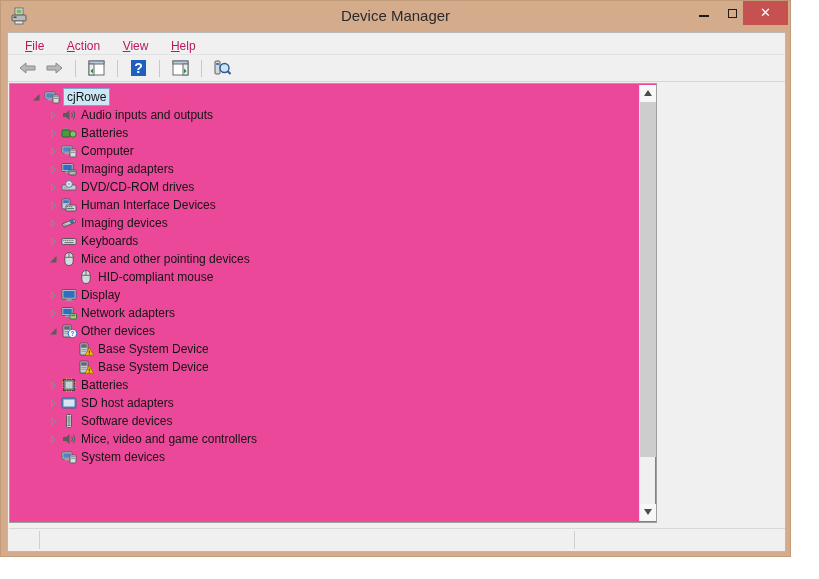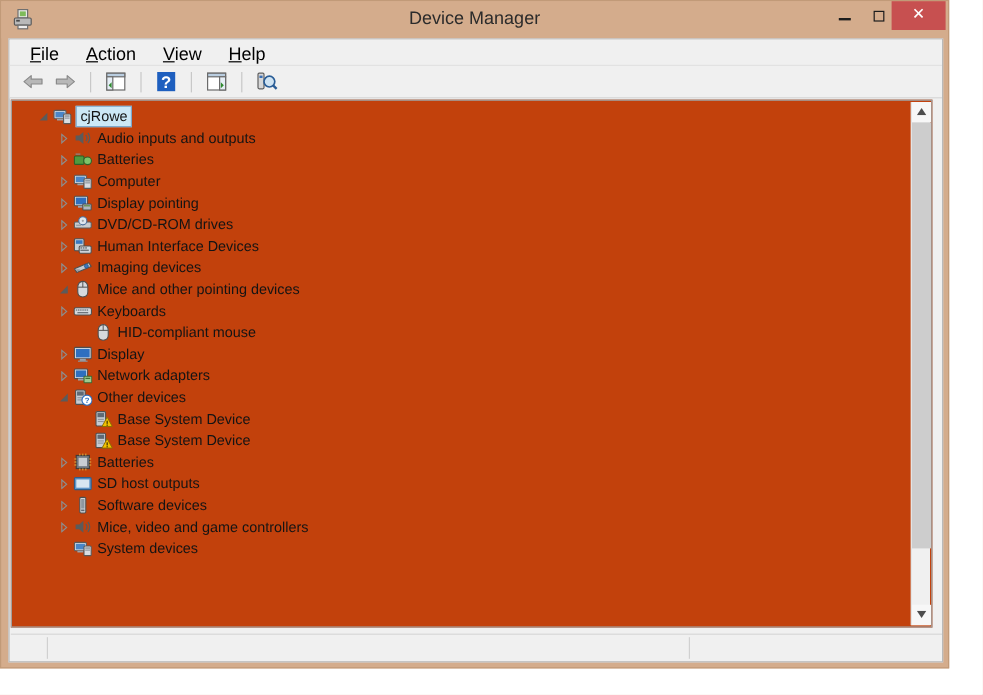--- a/index.html
+++ b/index.html
@@ -98,22 +98,22 @@
   #menubar {
     position: relative;
     height: 22px;
     background: #f0f0f0;
     border-bottom: 1px solid #e2e2e2;
     padding-left: 8px;
     box-sizing: border-box;
   }
   .menu-item {
     display: inline-block;
-    font-size: 15px;
-    color: #000000;
+    font-size: 12px;
+    color: #be185d;
     padding: 4px 9px 0 9px;
     line-height: 18px;
     cursor: default;
   }
   .menu-item u { text-decoration: underline; }
 
   
   #toolbar {
     position: relative;
     height: 27px;
@@ -136,23 +136,23 @@
     vertical-align: top;
     width: 1px; height: 17px;
     margin: 5px 5px 0 5px;
     background: #c8c8c8;
   }
 
   
   #treepane {
     position: absolute;
     left: 1px; top: 50px;
-    width: 768px;
+    width: 648px;
     height: 440px;
-    background: #c2410c;
+    background: #ec4899;
     border: 1px solid #a0a0a0;
     box-sizing: border-box;
     overflow: hidden;
   }
   #treeinner {
     position: absolute;
     left: 0; top: 4px;
     right: 17px;
     bottom: 0;
     overflow: hidden;
@@ -416,21 +416,21 @@
                 <path d="M2.5 1 L6.5 4.5 L2.5 8 Z" fill="none" stroke="#8d8d8d" stroke-width="1"></path>
               </svg>
             </span>
             <span class="ticon"><svg width="16" height="16" viewBox="0 0 16 16">
                 <rect x="1" y="2.5" width="11" height="8" rx="0.8" fill="#cfd6dd" stroke="#4f4f4f" stroke-width="0.9"></rect>
                 <rect x="2.2" y="3.7" width="8.6" height="5.6" fill="#2f6fbf"></rect>
                 <rect x="4" y="10.5" width="5" height="1.6" fill="#9aa2aa"></rect>
                 <rect x="8" y="9" width="7" height="5" rx="0.6" fill="#aeb6bd" stroke="#4f4f4f" stroke-width="0.9"></rect>
                 <rect x="9" y="10" width="5" height="1" fill="#5f8f3f"></rect>
               </svg></span>
-            <span class="tlabel">Display pointing</span>
+            <span class="tlabel">Imaging adapters</span>
           </div>
           <div class="row d1">
             <span class="twisty">
               <svg width="9" height="9" viewBox="0 0 9 9">
                 <path d="M2.5 1 L6.5 4.5 L2.5 8 Z" fill="none" stroke="#8d8d8d" stroke-width="1"></path>
               </svg>
             </span>
             <span class="ticon"><svg width="16" height="16" viewBox="0 0 16 16">
                 <rect x="1" y="6" width="14" height="5" rx="1" fill="#c8ccd0" stroke="#5d5d5d" stroke-width="0.9"></rect>
                 <circle cx="8" cy="5" r="3.4" fill="#dfe6ee" stroke="#4a6e9a" stroke-width="0.9"></circle>
@@ -461,51 +461,51 @@
               <svg width="9" height="9" viewBox="0 0 9 9">
                 <path d="M2.5 1 L6.5 4.5 L2.5 8 Z" fill="none" stroke="#8d8d8d" stroke-width="1"></path>
               </svg>
             </span>
             <span class="ticon"><svg width="16" height="16" viewBox="0 0 16 16">
                 <path d="M1 9 L13 4 L15 7 L3 12 Z" fill="#c2c8cf" stroke="#4f4f4f" stroke-width="0.9" stroke-linejoin="round"></path>
                 <circle cx="11" cy="6.8" r="1.6" fill="#3a78c0" stroke="#2a5a92" stroke-width="0.7"></circle>
                 <rect x="2.5" y="9.5" width="3" height="1.2" fill="#8d939a"></rect>
               </svg></span>
             <span class="tlabel">Imaging devices</span>
-          </div>
-          <div class="row d1">
-            <span class="twisty">
-              <svg width="9" height="9" viewBox="0 0 9 9">
-                <path d="M1 7.5 L7.5 1 L7.5 7.5 Z" fill="#5b5b5b"></path>
-              </svg>
-            </span>
-            <span class="ticon"><svg width="16" height="16" viewBox="0 0 16 16">
-                <path d="M8 1.5 C5.2 1.5 3.8 3.6 3.8 6.6 L3.8 10.2 C3.8 13 5.6 14.5 8 14.5 C10.4 14.5 12.2 13 12.2 10.2 L12.2 6.6 C12.2 3.6 10.8 1.5 8 1.5 Z" fill="#d6dade" stroke="#4f4f4f" stroke-width="0.9"></path>
-                <line x1="8" y1="2" x2="8" y2="6.3" stroke="#4f4f4f" stroke-width="0.8"></line>
-                <line x1="3.9" y1="6.3" x2="12.1" y2="6.3" stroke="#4f4f4f" stroke-width="0.8"></line>
-              </svg></span>
-            <span class="tlabel">Mice and other pointing devices</span>
           </div>
           <div class="row d1">
             <span class="twisty">
               <svg width="9" height="9" viewBox="0 0 9 9">
                 <path d="M2.5 1 L6.5 4.5 L2.5 8 Z" fill="none" stroke="#8d8d8d" stroke-width="1"></path>
               </svg>
             </span>
             <span class="ticon"><svg width="16" height="16" viewBox="0 0 16 16">
                 <rect x="0.8" y="5.5" width="14.4" height="6" rx="1.5" fill="#d4d8dc" stroke="#4f4f4f" stroke-width="0.9"></rect>
                 <rect x="2.2" y="6.8" width="1.2" height="1.1" fill="#6d747b"></rect>
                 <rect x="4" y="6.8" width="1.2" height="1.1" fill="#6d747b"></rect>
                 <rect x="5.8" y="6.8" width="1.2" height="1.1" fill="#6d747b"></rect>
                 <rect x="7.6" y="6.8" width="1.2" height="1.1" fill="#6d747b"></rect>
                 <rect x="9.4" y="6.8" width="1.2" height="1.1" fill="#6d747b"></rect>
                 <rect x="11.2" y="6.8" width="1.2" height="1.1" fill="#6d747b"></rect>
                 <rect x="3.5" y="9" width="9" height="1.1" fill="#6d747b"></rect>
               </svg></span>
             <span class="tlabel">Keyboards</span>
+          </div>
+          <div class="row d1">
+            <span class="twisty">
+              <svg width="9" height="9" viewBox="0 0 9 9">
+                <path d="M1 7.5 L7.5 1 L7.5 7.5 Z" fill="#5b5b5b"></path>
+              </svg>
+            </span>
+            <span class="ticon"><svg width="16" height="16" viewBox="0 0 16 16">
+                <path d="M8 1.5 C5.2 1.5 3.8 3.6 3.8 6.6 L3.8 10.2 C3.8 13 5.6 14.5 8 14.5 C10.4 14.5 12.2 13 12.2 10.2 L12.2 6.6 C12.2 3.6 10.8 1.5 8 1.5 Z" fill="#d6dade" stroke="#4f4f4f" stroke-width="0.9"></path>
+                <line x1="8" y1="2" x2="8" y2="6.3" stroke="#4f4f4f" stroke-width="0.8"></line>
+                <line x1="3.9" y1="6.3" x2="12.1" y2="6.3" stroke="#4f4f4f" stroke-width="0.8"></line>
+              </svg></span>
+            <span class="tlabel">Mice and other pointing devices</span>
           </div>
           <div class="row d2">
             <span class="ticon"><svg width="16" height="16" viewBox="0 0 16 16">
                 <path d="M8 1.5 C5.2 1.5 3.8 3.6 3.8 6.6 L3.8 10.2 C3.8 13 5.6 14.5 8 14.5 C10.4 14.5 12.2 13 12.2 10.2 L12.2 6.6 C12.2 3.6 10.8 1.5 8 1.5 Z" fill="#d6dade" stroke="#4f4f4f" stroke-width="0.9"></path>
                 <line x1="8" y1="2" x2="8" y2="6.3" stroke="#4f4f4f" stroke-width="0.8"></line>
                 <line x1="3.9" y1="6.3" x2="12.1" y2="6.3" stroke="#4f4f4f" stroke-width="0.8"></line>
               </svg></span>
             <span class="tlabel">HID-compliant mouse</span>
           </div>
           <div class="row d1">
@@ -604,21 +604,21 @@
           <div class="row d1">
             <span class="twisty">
               <svg width="9" height="9" viewBox="0 0 9 9">
                 <path d="M2.5 1 L6.5 4.5 L2.5 8 Z" fill="none" stroke="#8d8d8d" stroke-width="1"></path>
               </svg>
             </span>
             <span class="ticon"><svg width="16" height="16" viewBox="0 0 16 16">
                 <rect x="1" y="3" width="14" height="10" rx="1" fill="#5f95c9" stroke="#2f5d8a" stroke-width="0.9"></rect>
                 <rect x="2.6" y="4.6" width="10.8" height="6.8" fill="#d9e6f2"></rect>
               </svg></span>
-            <span class="tlabel">SD host outputs</span>
+            <span class="tlabel">SD host adapters</span>
           </div>
           <div class="row d1">
             <span class="twisty">
               <svg width="9" height="9" viewBox="0 0 9 9">
                 <path d="M2.5 1 L6.5 4.5 L2.5 8 Z" fill="none" stroke="#8d8d8d" stroke-width="1"></path>
               </svg>
             </span>
             <span class="ticon"><svg width="16" height="16" viewBox="0 0 16 16">
                 <rect x="5.5" y="1.5" width="5" height="13" rx="1" fill="#d2d7dc" stroke="#4f4f4f" stroke-width="0.9"></rect>
                 <rect x="6.6" y="2.8" width="2.8" height="8" fill="#8f979f"></rect>

